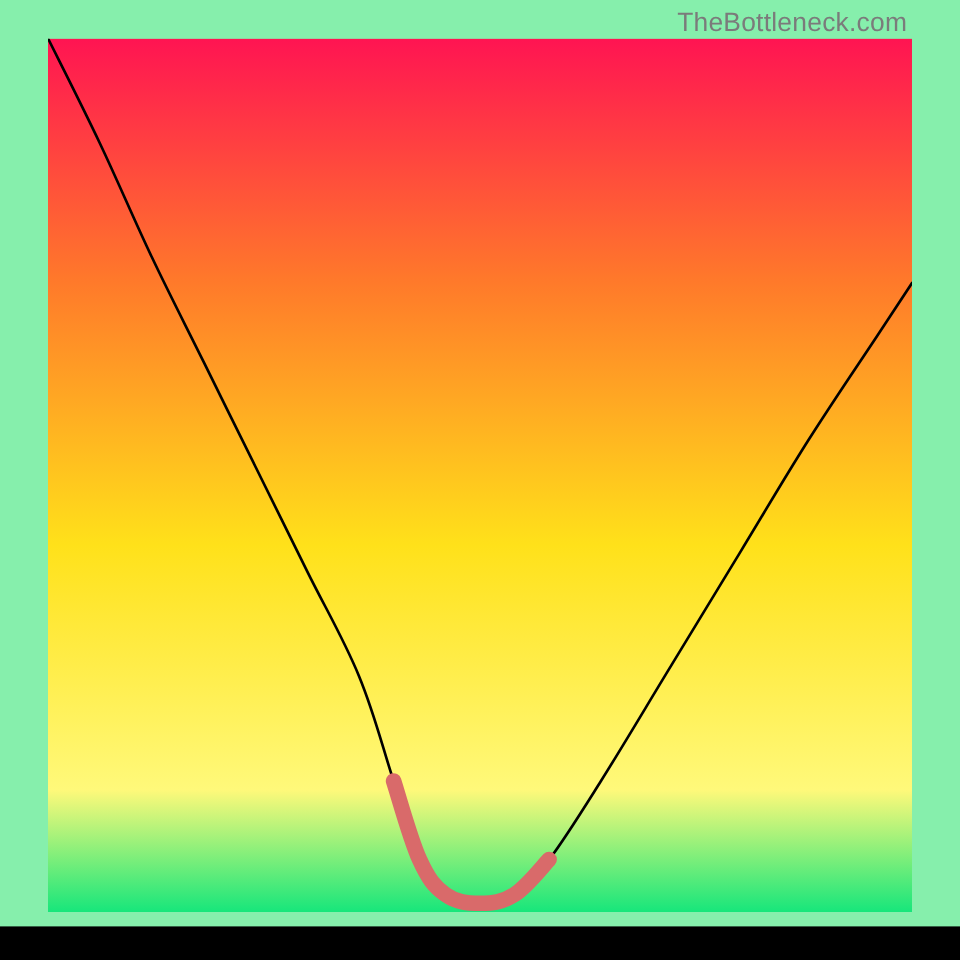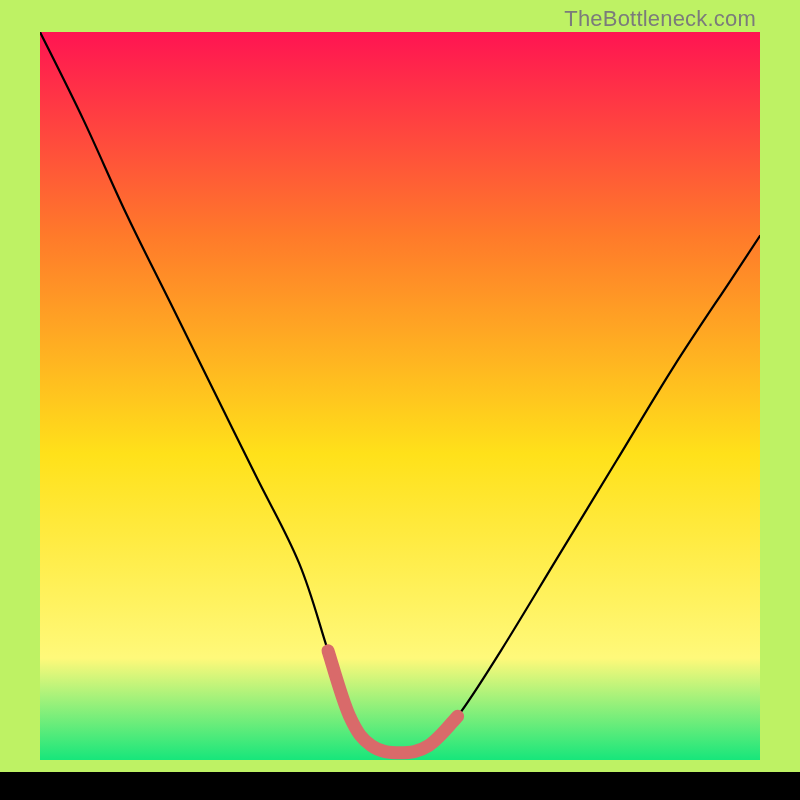--- a/index.html
+++ b/index.html
@@ -8,21 +8,21 @@
     width: 800px;
     height: 800px;
     overflow: hidden;
     background: #000;
     font-family: Arial, Helvetica, sans-serif;
   }
   .frame {
     position: relative;
     width: 800px;
     height: 772px;
-    background: #bef264;
+    background: #86efac;
   }
   .plot {
     position: absolute;
     left: 40px;
     top: 32px;
     width: 720px;
     height: 728px;
     overflow: hidden;
   }
   .watermark {

